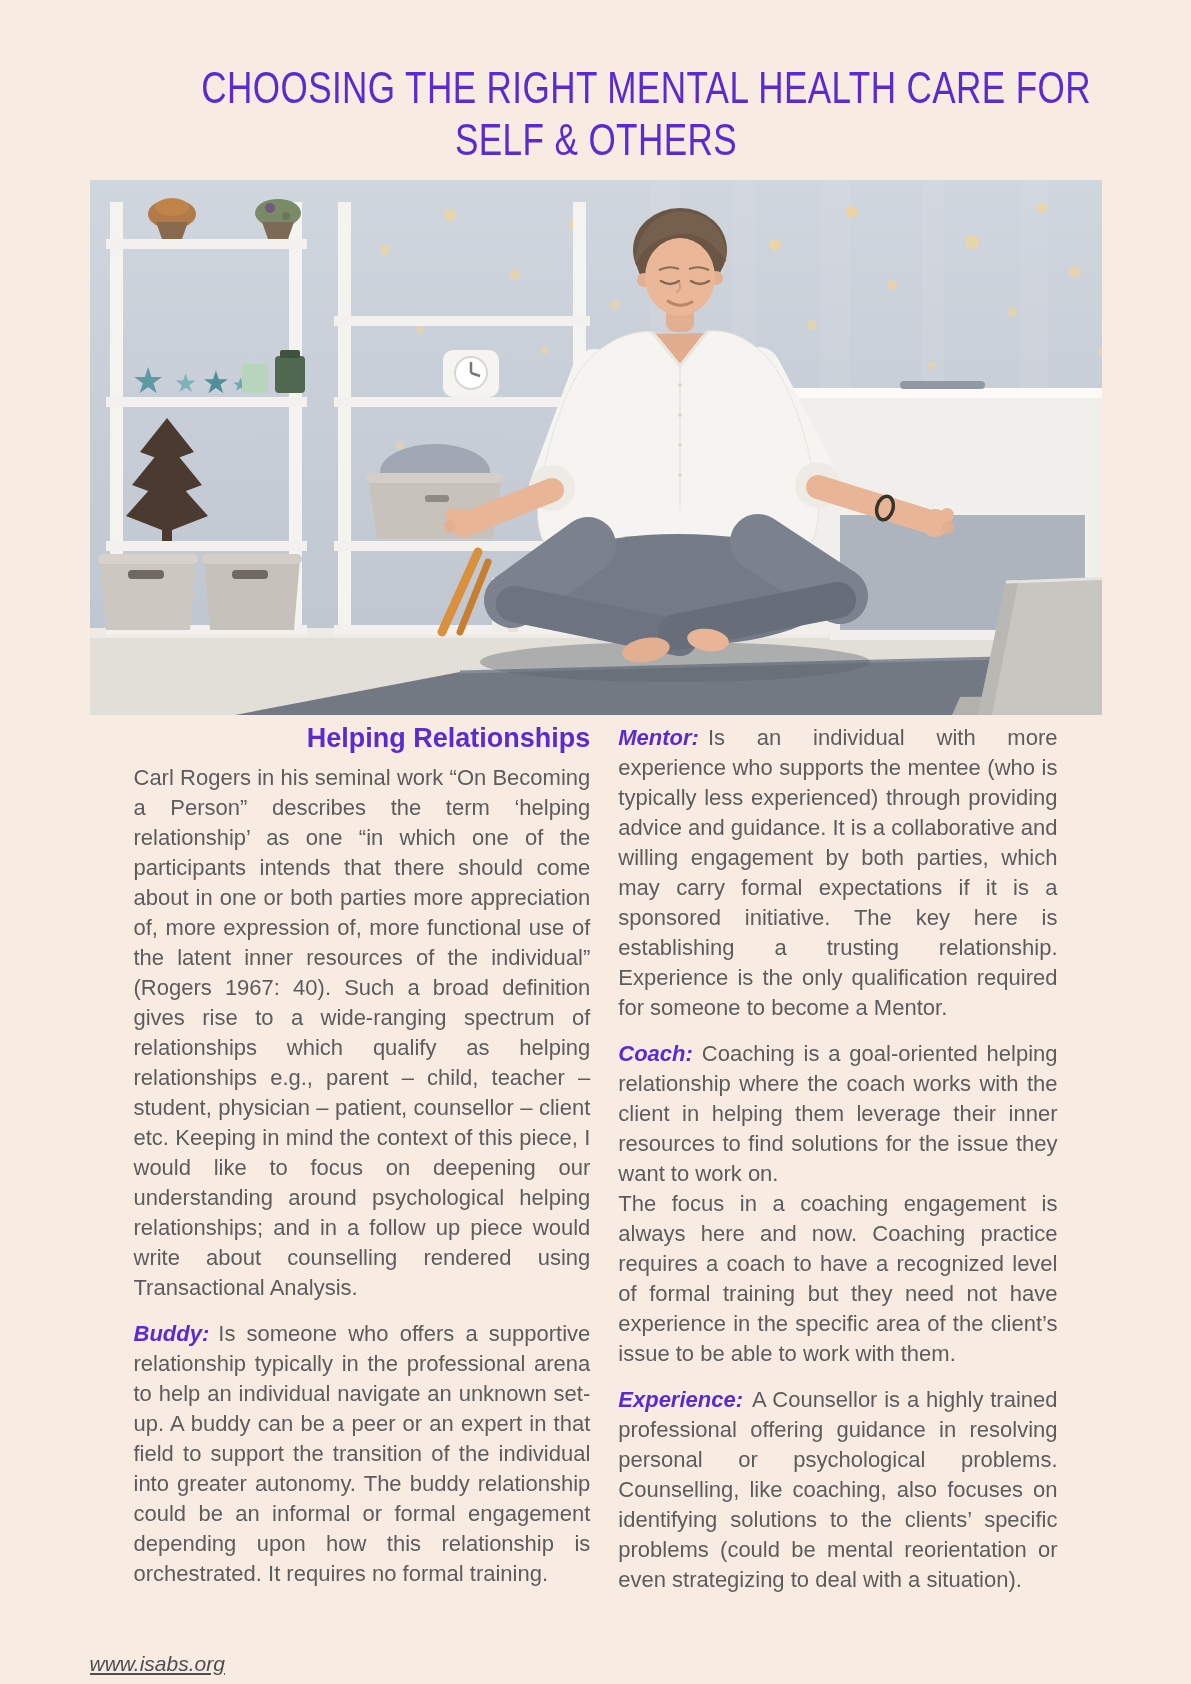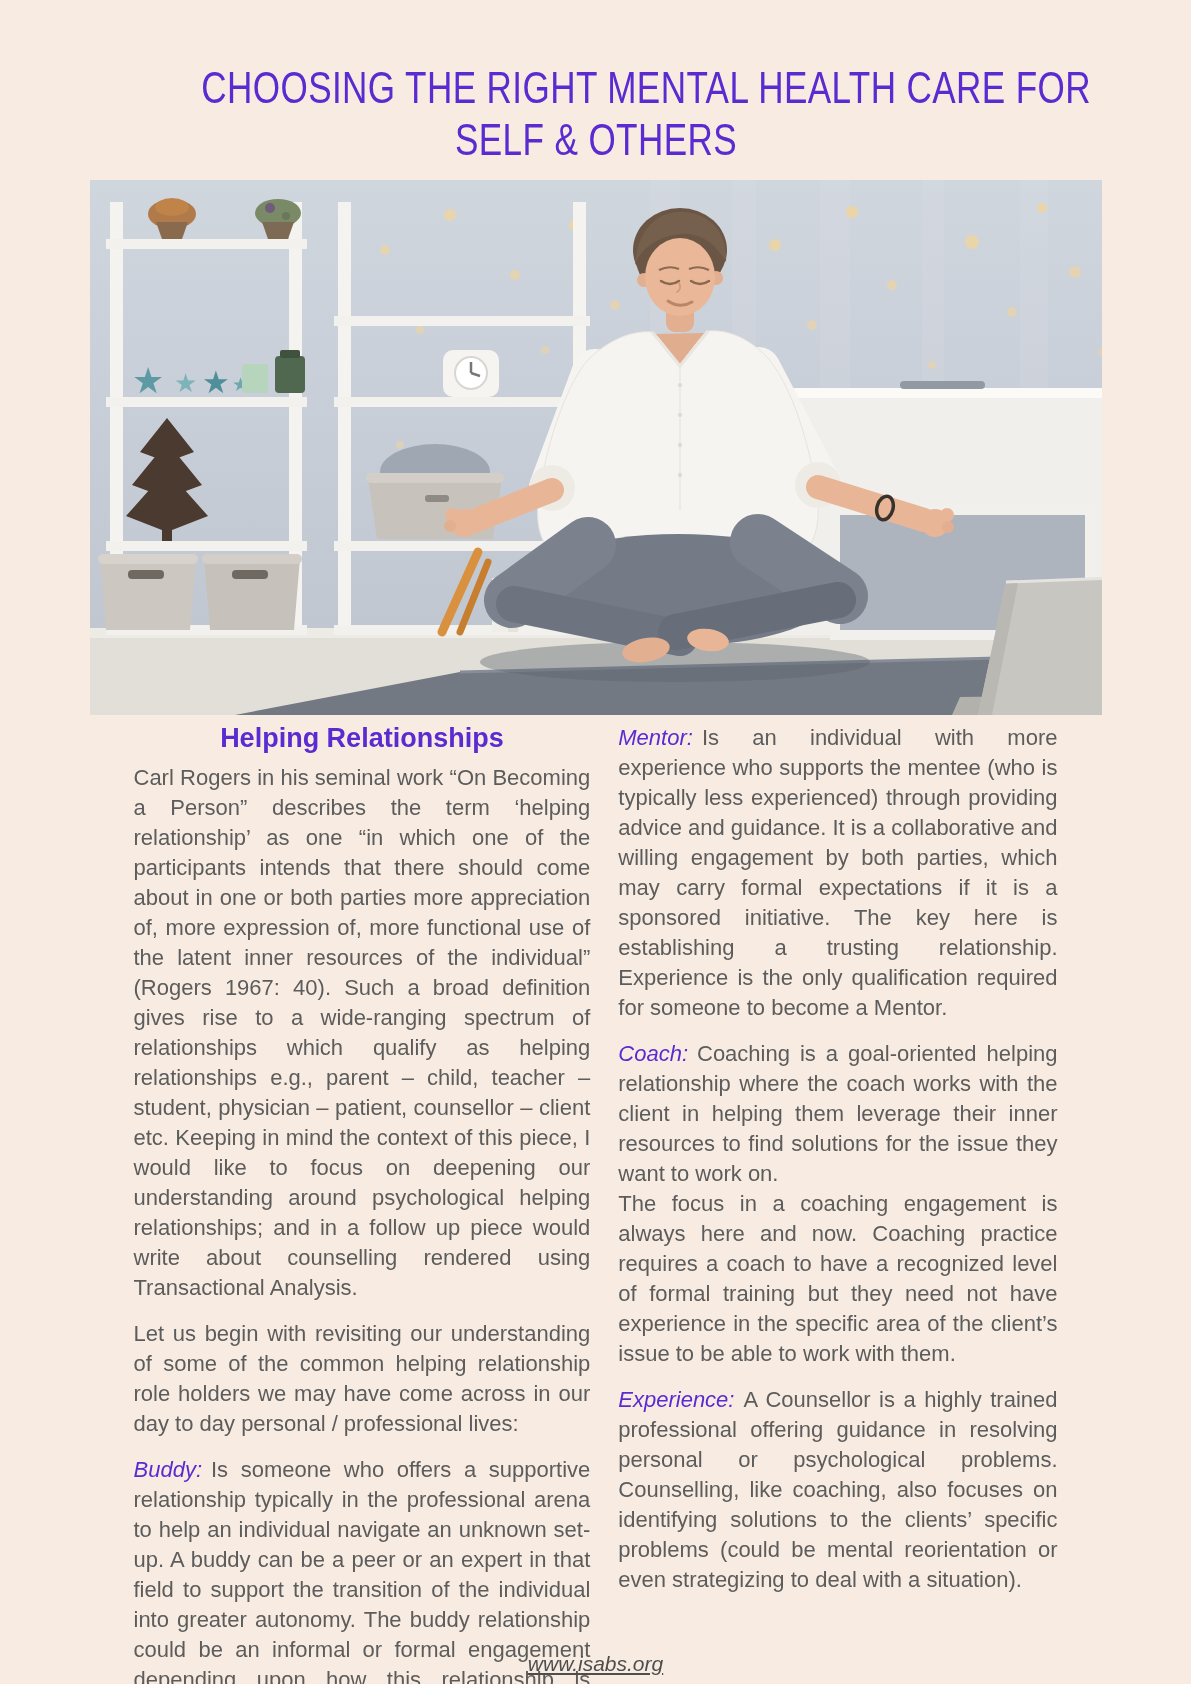--- a/index.html
+++ b/index.html
@@ -30,28 +30,28 @@
   }
   .photo svg{display:block}
   .columns{
     display:flex;gap:28px;padding:8px 44px 0 44px;color:var(--body-gray);
   }
   .col{font-size:22px;line-height:30px;text-align:justify}
   .col-left{width:546px}
   .col-right{width:525px}
   h2{
     margin:0 0 9px 0;font-size:27px;line-height:31px;color:var(--purple);
-    font-weight:bold;text-align:center;
+    font-weight:bold;text-align:right;
   }
   p{margin:0 0 16px 0}
   .term{
-    font-weight:normal;font-style:italic;color:var(--purple);margin-right:9px;
+    font-weight:bold;font-style:italic;color:var(--purple);margin-right:9px;
   }
   .block{display:block}
-  footer{position:absolute;left:0;right:0;bottom:24px;text-align:center}
+  footer{position:absolute;left:0;right:0;bottom:24px;text-align:left}
   footer a{
     font-style:italic;font-size:21px;color:#4e4e4e;
     text-decoration:underline;cursor:pointer;
   }
 </style>
 </head>
 <body>
 
 <div class="page">
 
@@ -266,21 +266,20 @@
         <polygon points="888,535 916,402 928,403 902,535" fill="#bab8b3"></polygon>
         <polyline points="916,402 1086,396" fill="none" stroke="#e5e3df" stroke-width="3"></polyline>
       </g>
     </svg>
   </figure>
 
   <main class="columns">
     <section class="col col-left">
       <h2>Helping Relationships</h2>
       <p>Carl Rogers in his seminal work “On Becoming a Person” describes the term ‘helping relationship’ as one “in which one of the participants intends that there should come about in one or both parties more appreciation of, more expression of, more functional use of the latent inner resources of the individual” (Rogers 1967: 40). Such a broad definition gives rise to a wide-ranging spectrum of relationships which qualify as helping relationships e.g., parent – child, teacher – student, physician – patient, counsellor – client etc. Keeping in mind the context of this piece, I would like to focus on deepening our understanding around psychological helping relationships; and in a follow up piece would write about counselling rendered using Transactional Analysis.</p>
-      <p>Let us begin with revisiting our understanding of some of the common helping relationship role holders we may have come across in our day to day personal / professional lives:</p>
       <p><span class="term">Buddy:</span><span>Is someone who offers a supportive relationship typically in the professional arena to help an individual navigate an unknown set-up. A buddy can be a peer or an expert in that field to support the transition of the individual into greater autonomy. The buddy relationship could be an informal or formal engagement depending upon how this relationship is orchestrated. It requires no formal training.</span></p>
     </section>
     <section class="col col-right">
       <p><span class="term">Mentor:</span><span>Is an individual with more experience who supports the mentee (who is typically less experienced) through providing advice and guidance. It is a collaborative and willing engagement by both parties, which may carry formal expectations if it is a sponsored initiative. The key here is establishing a trusting relationship. Experience is the only qualification required for someone to become a Mentor.</span></p>
       <p><span class="term">Coach:</span><span>Coaching is a goal-oriented helping relationship where the coach works with the client in helping them leverage their inner resources to find solutions for the issue they want to work on.</span><span class="block">The focus in a coaching engagement is always here and now. Coaching practice requires a coach to have a recognized level of formal training but they need not have experience in the specific area of the client’s issue to be able to work with them.</span></p>
       <p><span class="term">Experience:</span><span>A Counsellor is a highly trained professional offering guidance in resolving personal or psychological problems. Counselling, like coaching, also focuses on identifying solutions to the clients’ specific problems (could be mental reorientation or even strategizing to deal with a situation).</span></p>
     </section>
   </main>
 
   <footer>

